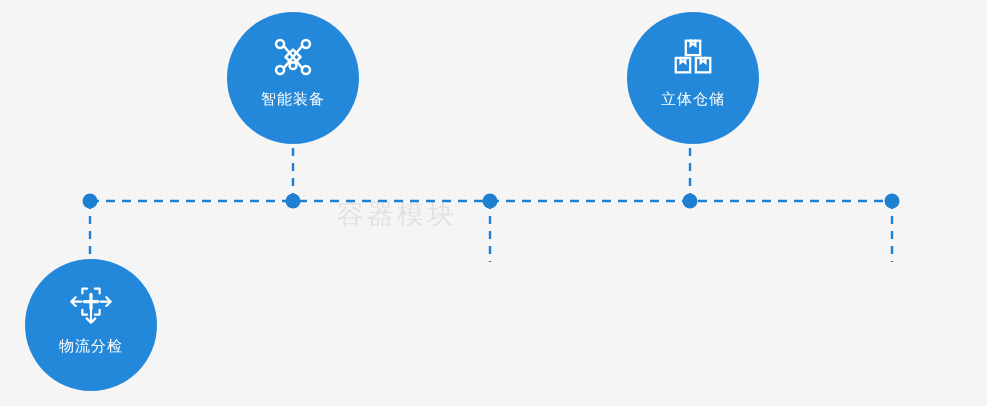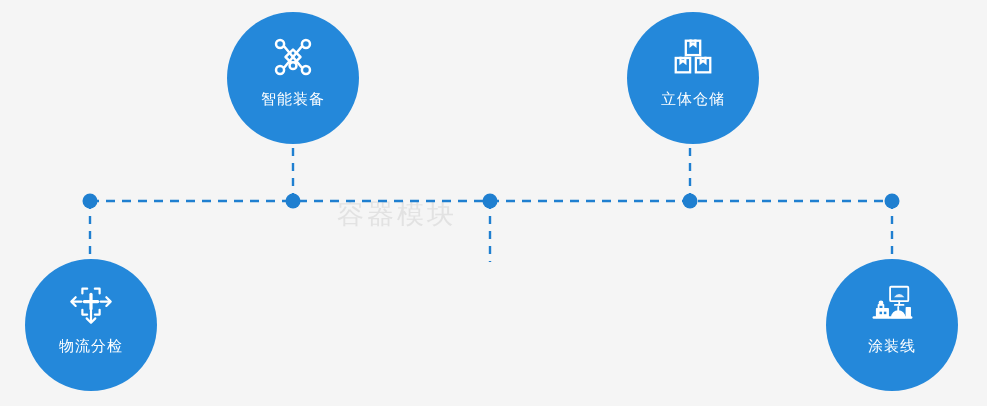--- a/index.html
+++ b/index.html
@@ -167,39 +167,14 @@
         <rect x="6" y="25" width="15" height="15"></rect>
         <path d="M11 25 v5 l2.5 -2 l2.5 2 V25"></path>
         <rect x="27" y="25" width="15" height="15"></rect>
         <path d="M32 25 v5 l2.5 -2 l2.5 2 V25"></path>
       </svg>
     </span>
     <span class="circle-label">立体仓储</span>
   </div>
 
 
-  <div class="node-circle" style="left:892px; top:325px;">
-    <span class="icon-wrap">
-      <svg viewBox="0 0 48 48" fill="none" stroke="#ffffff" stroke-width="1.9" stroke-linecap="round" stroke-linejoin="round">
-
-        <rect x="22" y="6" width="19" height="15" rx="1"></rect>
-        <path d="M26 17 q5.5 -7 11 0" fill="#ffffff" stroke="none" opacity="0.85"></path>
-        <line x1="31.5" y1="21" x2="31.5" y2="25"></line>
-        <line x1="27" y1="25" x2="36" y2="25"></line>
-
-        <line x1="5" y1="38" x2="44" y2="38" stroke-width="2.6"></line>
-
-        <path d="M8 38 V29 h12 v9" fill="#ffffff" stroke="#ffffff" stroke-width="1.6"></path>
-        <path d="M10 29 V25 h5 v4"></path>
-        <circle cx="12.5" cy="23" r="1.6" fill="#ffffff"></circle>
-        <rect x="11" y="32" width="2.6" height="2.6" fill="#2488da" stroke="none"></rect>
-        <rect x="15.5" y="32" width="2.6" height="2.6" fill="#2488da" stroke="none"></rect>
-
-        <path d="M24 38 a6.5 6.5 0 0 1 13 0 z" fill="#ffffff" stroke="#ffffff"></path>
-        <line x1="30.5" y1="27" x2="30.5" y2="31"></line>
-
-        <path d="M39 38 V28 h4 v10" fill="#ffffff" stroke="#ffffff" stroke-width="1.6"></path>
-      </svg>
-    </span>
-    <span class="circle-label">涂装线</span>
-  </div>
 
 </div>
 
 </body></html>

